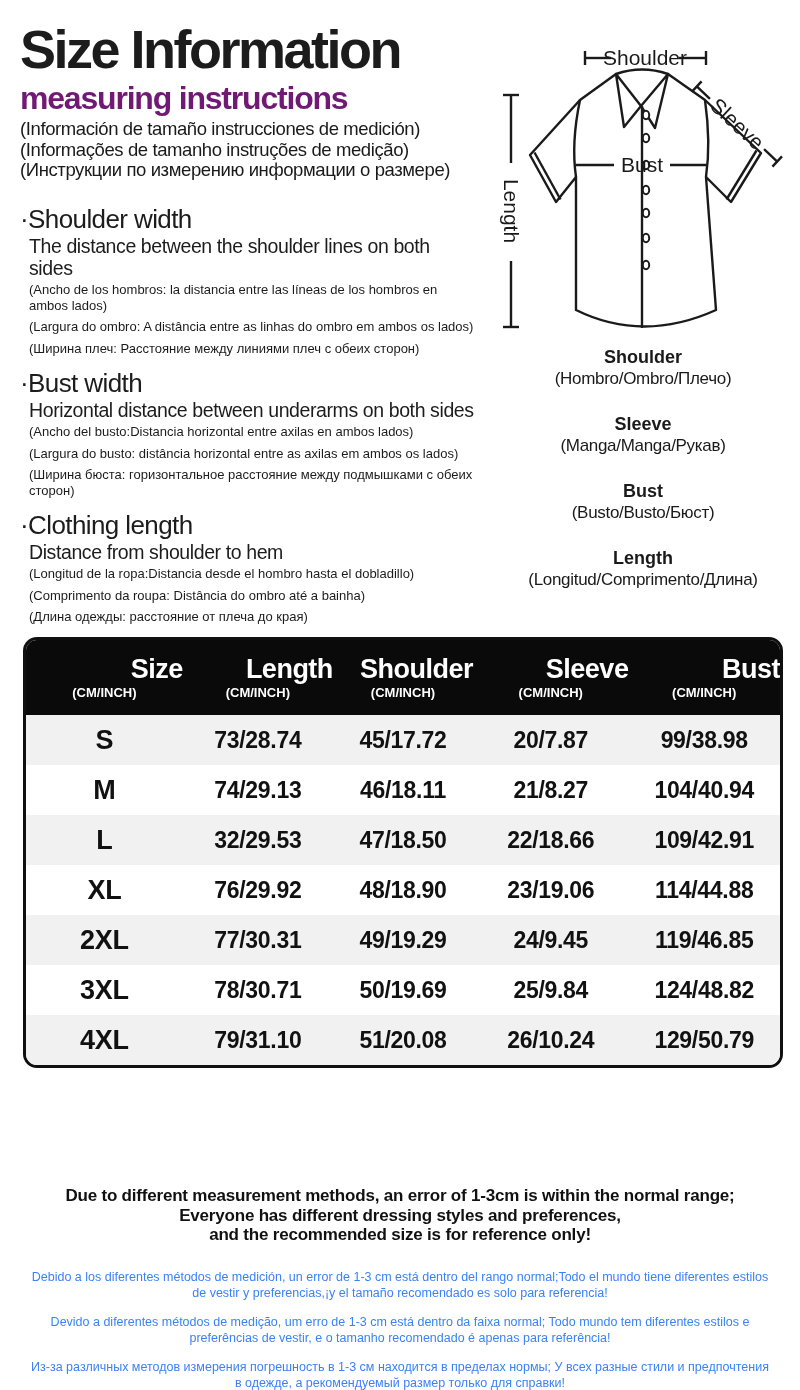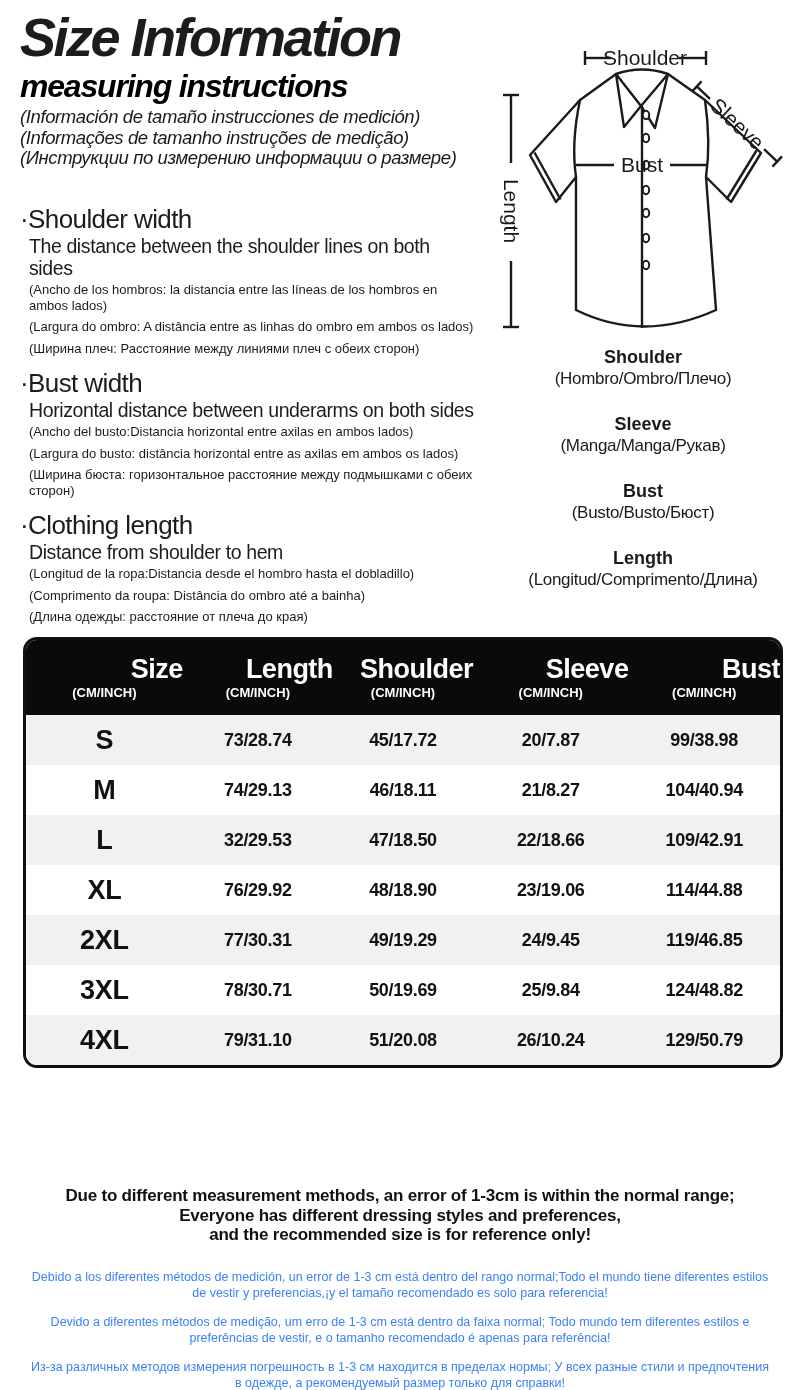--- a/index.html
+++ b/index.html
@@ -7,28 +7,28 @@
     width: 800px; height: 1390px;
     background: #ffffff;
     color: #1a1a1a;
     font-family: "Liberation Sans", sans-serif;
     position: relative;
     overflow: hidden;
   }
   .page { position: absolute; inset: 0; }
 
   
-  .intro { position: absolute; left: 20px; top: 6px; width: 462px; font-style: italic; }
+  .intro { position: absolute; left: 20px; top: 18px; width: 462px; }
   .title {
     font-size: 54px; font-weight: bold; letter-spacing: -2.5px;
     line-height: 62px; margin: 0; color: #1c1c1c; white-space: nowrap;
   }
   .subtitle {
     font-size: 32px; font-weight: bold; letter-spacing: -1.2px;
-    line-height: 36px; margin: 0 0 3px 0; color: #000000;
+    line-height: 36px; margin: 0 0 3px 0; color: #701a75;
   }
   .intro-trans div { font-size: 18.5px; line-height: 20.5px; letter-spacing: -0.4px; white-space: nowrap; }
 
   
   .msections { position: absolute; left: 20px; top: 204px; width: 456px; }
   .msection h3 {
     font-size: 26px; font-weight: normal; margin: 0;
     line-height: 31px; letter-spacing: -0.6px; color: #1c1c1c;
   }
   .msection .desc {
@@ -59,21 +59,21 @@
   }
   table.size-table { width: 100%; border-collapse: collapse; table-layout: fixed; }
   .size-table thead th {
     background: #0a0a0a; color: #ffffff; height: 75px;
     vertical-align: middle; padding: 0; text-align: center;
   }
   .col-label { font-size: 27px; font-weight: bold; line-height: 31px; letter-spacing: -0.5px; text-align: right; }
   .col-unit { font-size: 13px; font-weight: bold; line-height: 16px; }
   .size-table tbody td {
     height: 50px; text-align: center; vertical-align: middle;
-    font-weight: bold; font-size: 18px; color: #111; padding: 0;
+    font-weight: bold; font-size: 23px; color: #111; padding: 0;
     letter-spacing: -0.3px;
   }
   .size-table tbody td.size-cell { font-size: 27px; }
   .size-table tbody tr.stripe { background: #f1f1f1; }
   .size-table tbody tr.plain { background: #ffffff; }
 
   
   .disclaimer { position: absolute; left: 30px; top: 1186px; width: 740px; text-align: center; }
   .disc-en { font-weight: bold; font-size: 17px; line-height: 19.5px; letter-spacing: -0.2px; margin-bottom: 24px; color: #111; }
   .disc-p { font-size: 12.5px; line-height: 16.5px; margin: 0 0 12px 0; color: #3b82f6; }

